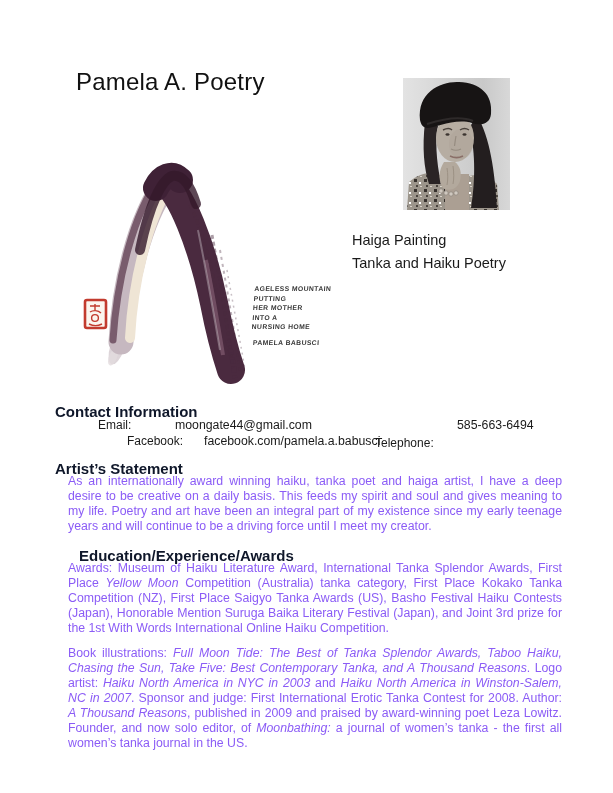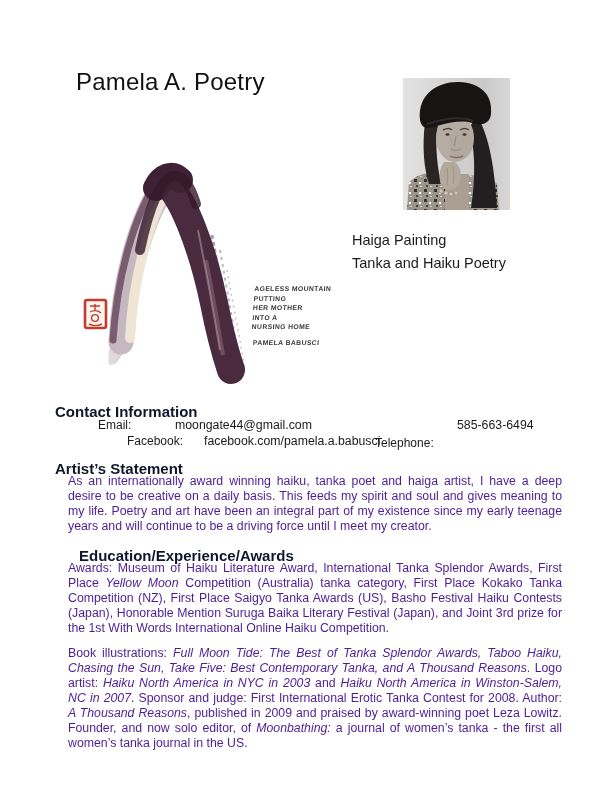--- a/index.html
+++ b/index.html
@@ -35,21 +35,21 @@
   .c-label{font-weight:normal;font-size:12px;}
   .c-val{font-size:12.3px;}
   .r1{top:418px;}
   .r2{top:434px;margin-left:29px;}
   .x-label{left:98px;}
   .x-value{left:175px;}
   .x-tel-label{left:375px;margin-top:18px;}
   .x-tel-value{left:457px;}
   
   .para{
-    font-size:12.3px;line-height:15px;text-align:justify;color:#4c1d95;
+    font-size:12.3px;line-height:15px;text-align:justify;color:#8b5cf6;
     width:494px;left:68px;
   }
   .p-statement{top:474px;}
   .p-awards{top:561px;}
   .p-books{top:646px;}
 </style>
 </head>
 <body>
 
 <div class="abs page-title">Pamela A. Poetry</div>

